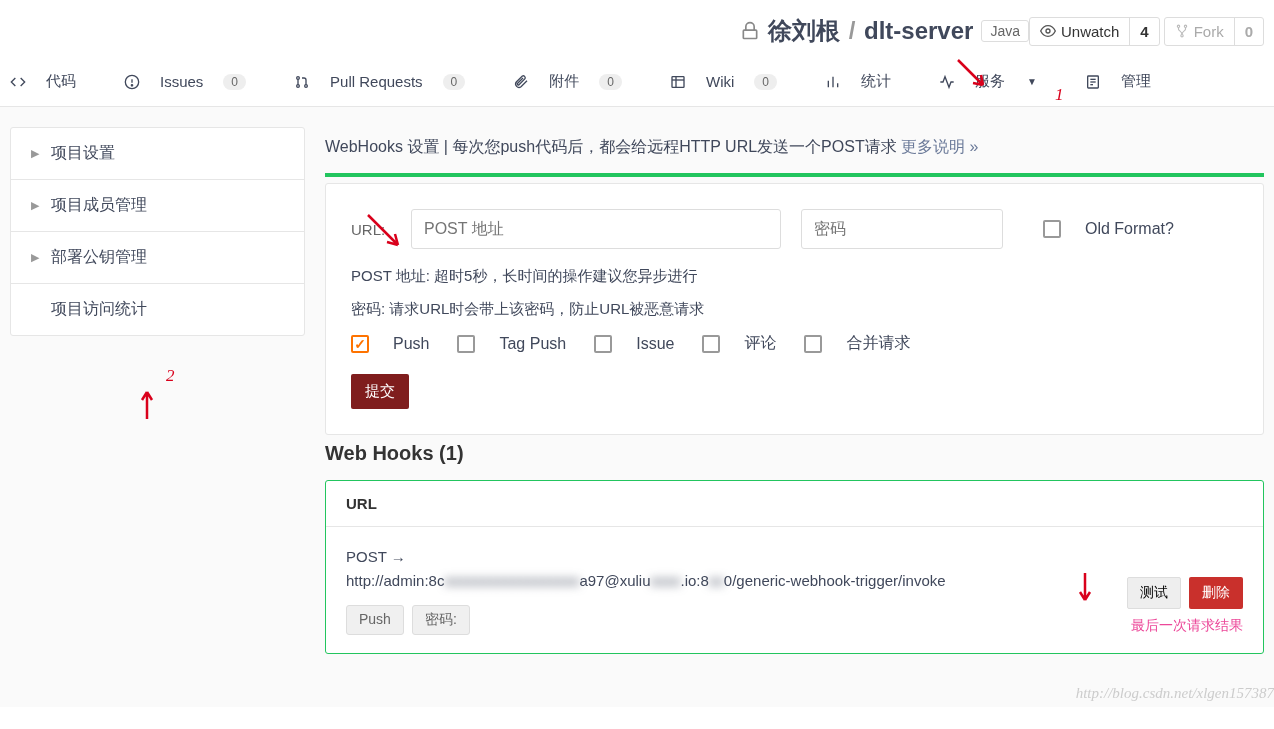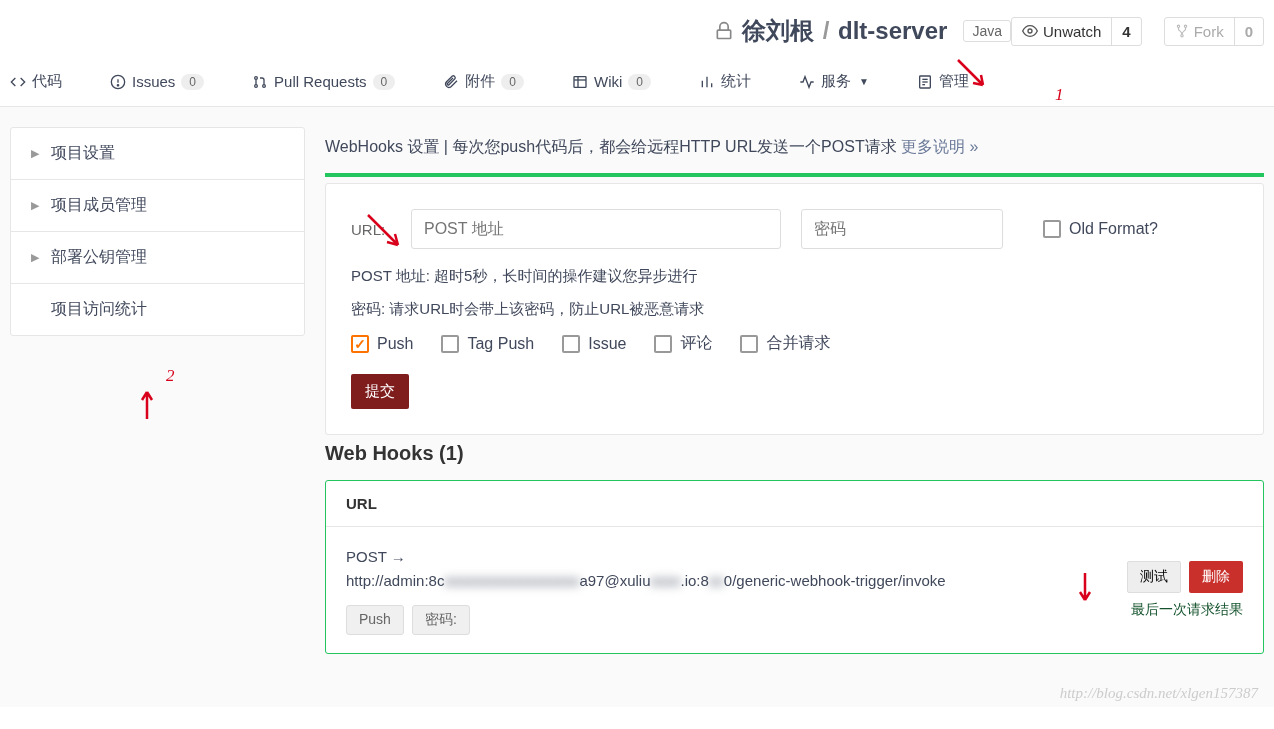--- a/index.html
+++ b/index.html
@@ -5,29 +5,29 @@
     * { box-sizing: border-box; margin: 0; padding: 0; }
     body { font-family: -apple-system, BlinkMacSystemFont, "Segoe UI", Helvetica, Arial, sans-serif; font-size: 14px; color: #333; background: #fff; }
     
     .header { padding: 15px 10px 10px; display: flex; align-items: center; justify-content: flex-end; }
     .header-left { display: flex; align-items: center; gap: 8px; }
     .lock-icon { width: 20px; height: 24px; }
     .repo-title { font-size: 24px; font-weight: 600; color: #40485b; }
     .repo-owner { color: #40485b; }
     .repo-sep { color: #999; margin: 0 2px; }
     .repo-name { font-weight: 700; }
-    .lang-badge { border: 1px solid #ddd; border-radius: 3px; padding: 2px 8px; font-size: 14px; color: #666; margin-left: 8px; }
-    .header-right { display: flex; gap: 22px; }
+    .lang-badge { border: 1px solid #ddd; border-radius: 3px; padding: 2px 8px; font-size: 14px; color: #666; margin-left: 0; }
+    .header-right { display: flex; gap: 4px; }
     .watch-btn, .fork-btn { display: flex; align-items: center; border: 1px solid #ddd; border-radius: 3px; overflow: hidden; font-size: 15px; }
     .watch-btn .label, .fork-btn .label { padding: 5px 10px; display: flex; align-items: center; gap: 5px; }
     .watch-btn .count, .fork-btn .count { padding: 5px 10px; border-left: 1px solid #ddd; font-weight: 600; }
     .fork-btn { color: #aaa; }
     
     .nav-tabs { display: flex; gap: 48px; padding: 15px 10px; border-bottom: 1px solid #e6e6e6; }
-    .nav-tab { display: flex; align-items: center; gap: 6px; color: #40485b; cursor: pointer; font-size: 15px; }
+    .nav-tab { display: flex; align-items: center; gap: 20px; color: #40485b; cursor: pointer; font-size: 15px; }
     .nav-tab .badge { background: #eee; color: #666; border-radius: 10px; padding: 1px 8px; font-size: 12px; }
     .nav-tab svg { width: 16px; height: 16px; }
     .dropdown-caret { font-size: 10px; margin-left: 2px; }
     
     .content { display: flex; padding: 20px 10px; gap: 20px; background: #fafafa; min-height: 600px; }
     
     .sidebar { width: 295px; background: #fff; border: 1px solid #e6e6e6; border-radius: 3px; height: fit-content; }
     .sidebar-item { padding: 15px 20px; border-bottom: 1px solid #e6e6e6; cursor: pointer; color: #40485b; font-size: 16px; display: flex; align-items: center; }
     .sidebar-item:last-child { border-bottom: none; }
     .sidebar-item .caret { color: #999; margin-right: 10px; font-size: 11px; width: 10px; }
@@ -37,48 +37,48 @@
     .main { flex: 1; }
     .page-header { padding: 10px 0 15px; border-bottom: 4px solid #22c55e; margin-bottom: 6px; color: #40485b; font-size: 16px; }
     .page-header .link { color: #6b7a99; }
     
     .form-panel { background: #fff; border: 1px solid #e6e6e6; border-radius: 3px; padding: 25px; }
     .form-row { display: flex; align-items: center; gap: 20px; margin-bottom: 18px; }
     .form-label { width: 40px; color: #666; font-size: 15px; }
     .text-input { border: 1px solid #ddd; border-radius: 3px; padding: 10px 12px; font-size: 16px; color: #0f766e; }
     .text-input.url { width: 370px; }
     .text-input.pwd { width: 202px; }
-    .checkbox-label { display: flex; align-items: center; gap: 8px; font-size: 16px; color: #40485b; }
+    .checkbox-label { display: flex; align-items: center; gap: 24px; font-size: 16px; color: #40485b; }
     .checkbox { width: 18px; height: 18px; border: 2px solid #999; border-radius: 2px; display: inline-flex; align-items: center; justify-content: center; }
     .checkbox.checked { border-color: #fe7300; }
     .checkbox.checked::after { content: "✓"; color: #fe7300; font-weight: bold; font-size: 14px; }
     
     .help-text { color: #40485b; font-size: 15px; margin-bottom: 14px; }
     .checkbox-row { display: flex; gap: 28px; margin-bottom: 20px; }
     
     .submit-btn { background: #7f1d1d; color: #fff; border: none; padding: 8px 14px; font-size: 15px; border-radius: 2px; cursor: pointer; }
     
     .hooks-title { font-size: 20px; font-weight: 700; margin: 7px 0 15px; color: #333; }
     
     .hook-table { background: #fff; border: 1px solid #22c55e; border-radius: 3px; }
     .hook-table-header { padding: 14px 20px; border-bottom: 1px solid #e6e6e6; font-weight: 700; font-size: 15px; }
-    .hook-row { padding: 18px 20px; display: flex; justify-content: space-between; align-items: center; gap: 40px; }
+    .hook-row { padding: 18px 20px; display: flex; justify-content: space-between; align-items: flex-end; gap: 40px; }
     .hook-info { flex: 1; }
     .hook-url { color: #40485b; font-size: 15px; line-height: 1.6; margin-bottom: 12px; word-break: break-all; }
     .hook-tags { display: flex; gap: 8px; }
     .hook-tag { background: #f0f0f0; border: 1px solid #ddd; padding: 5px 12px; border-radius: 3px; font-size: 14px; color: #666; }
     .hook-actions { display: flex; align-items: flex-start; gap: 8px; flex-wrap: wrap; width: 200px; justify-content: flex-end; }
     .btn-test { background: #eee; border: 1px solid #ddd; padding: 6px 12px; border-radius: 2px; cursor: pointer; font-size: 14px; }
     .btn-delete { background: #c9302c; color: #fff; border: none; padding: 7px 13px; border-radius: 2px; cursor: pointer; font-size: 14px; }
-    .hook-result-link { color: #14532d; font-size: 14px; margin-left: 46px; }
+    .hook-result-link { color: #ec4899; font-size: 14px; margin-left: 46px; }
     
     .annotation-arrow { position: absolute; color: #d9001b; font-size: 28px; pointer-events: none; }
     .annotation-num { position: absolute; color: #d9001b; font-size: 17px; font-style: italic; font-family: serif; pointer-events: none; }
     
-    .watermark { position: absolute; right: 16px; bottom: 5px; color: #ccc; font-size: 15px; font-family: serif; font-style: italic; }
+    .watermark { position: absolute; right: 0; bottom: 5px; color: #ccc; font-size: 15px; font-family: serif; font-style: italic; }
     
     .blur { filter: blur(5px); }
   </style>
 </head>
 <body>
 
 <div style="position: relative;">
 
 <div class="header">
   <div class="header-left">

